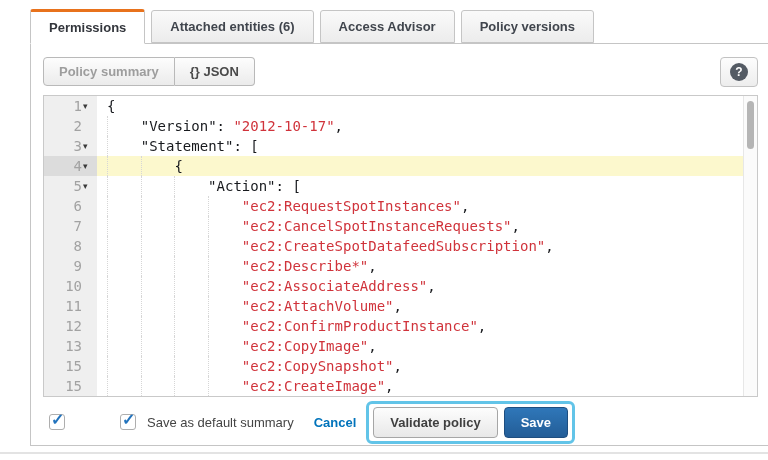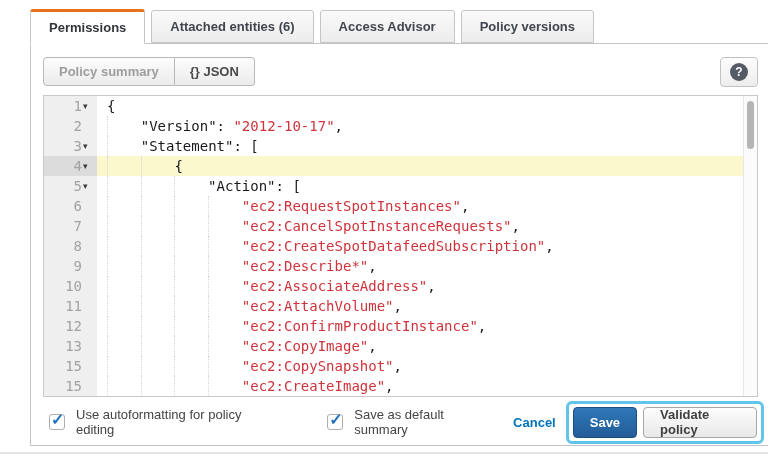--- a/index.html
+++ b/index.html
@@ -172,31 +172,30 @@
         </div>
       <div class="scrollbar">
         <div class="thumb"></div>
       </div>
     </div>
 
     <div class="footer">
       <span class="checkbox checked">
         <span class="checkmark">✓</span>
       </span>
-      <span class="cb-label">Use autoformatting for policy editing</span>
 
       <span class="checkbox cb2 checked">
         <span class="checkmark">✓</span>
       </span>
       <span class="cb-label">Save as default summary</span>
 
       <span class="cancel">Cancel</span>
 
       <span class="focus-ring">
+        <span class="btn btn-validate">Validate policy</span>
         <span class="btn btn-save">Save</span>
-        <span class="btn btn-validate">Validate policy</span>
       </span>
     </div>
 
   </div>
 
   <div class="bottom-divider"></div>
 </div>
 
 </body></html>

